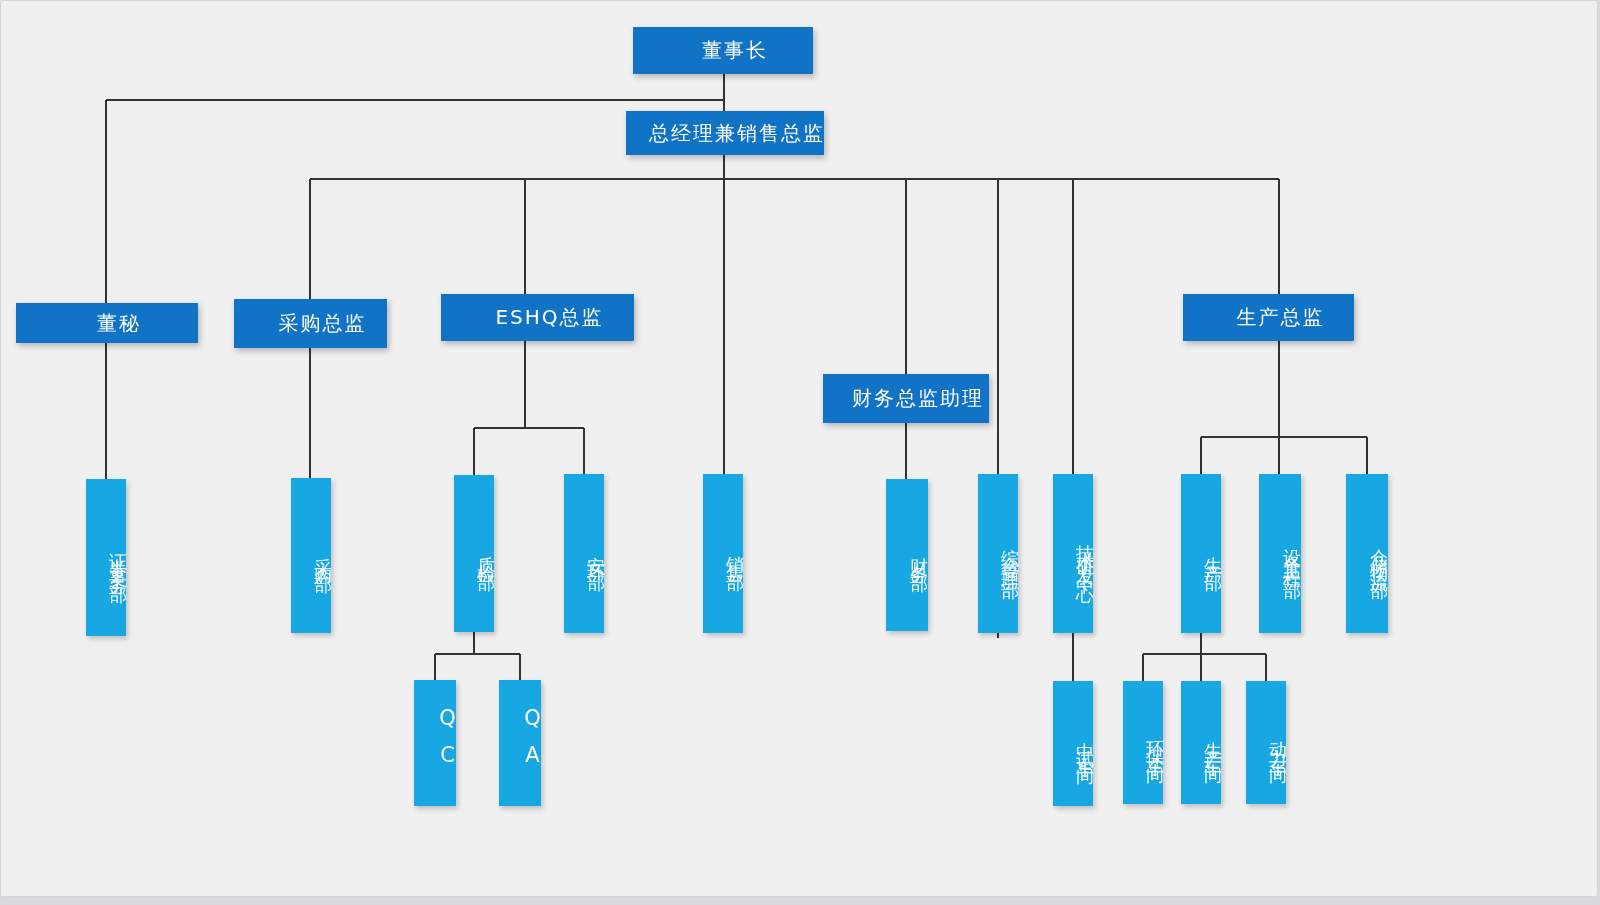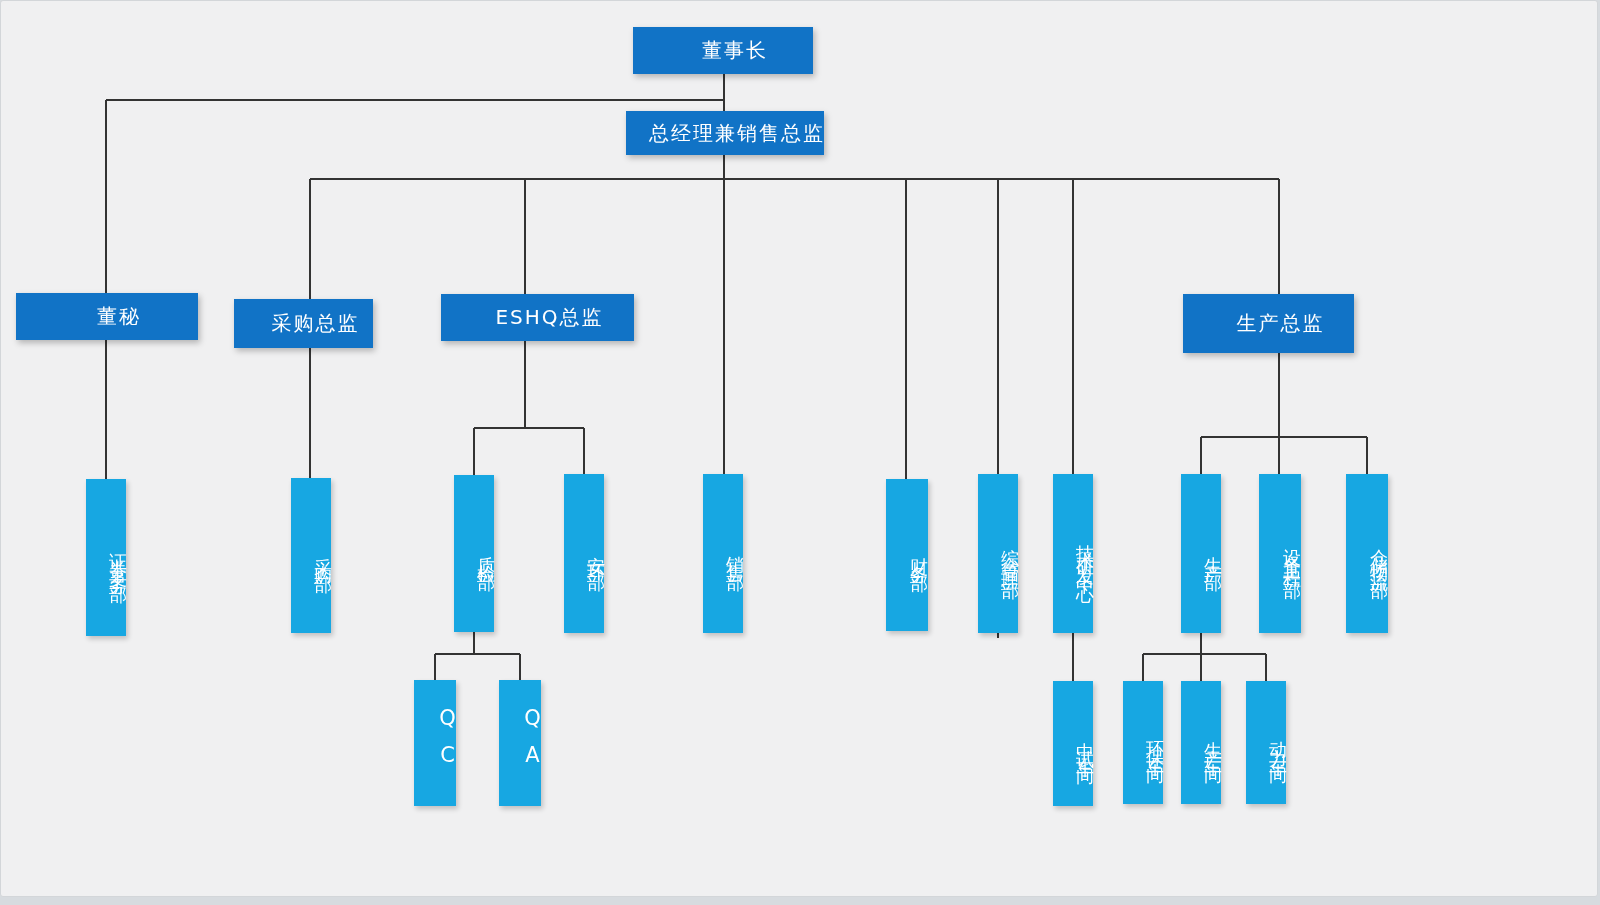--- a/index.html
+++ b/index.html
@@ -71,28 +71,29 @@
     <line x1="1200" y1="436" x2="1200" y2="684"></line>
     <line x1="1366" y1="436" x2="1366" y2="478"></line>
     <line x1="1142" y1="653" x2="1142" y2="684"></line>
     <line x1="1265" y1="653" x2="1265" y2="684"></line>
   </svg>
 
   <div class="node h" style="left:632px;top:26px;width:180px;height:47px">董事长</div>
 
   <div class="node h" style="left:625px;top:110px;width:198px;height:44px">总经理兼销售总监</div>
 
-  <div class="node h" style="left:15px;top:292px;width:182px;height:47px">董秘</div>
+  <div class="node h" style="left:15px;top:302px;width:182px;height:40px">董秘</div>
 
-  <div class="node h" style="left:233px;top:298px;width:139px;height:49px">采购总监</div>
+  <div class="node h" style="left:233px;top:298px;width:153px;height:49px">采购总监</div>
 
   <div class="node h" style="left:440px;top:293px;width:193px;height:47px">ESHQ总监</div>
 
+  <div class="node h" style="left:822px;top:373px;width:166px;height:49px">财务总监助理</div>
 
-  <div class="node h" style="left:1182px;top:293px;width:171px;height:59px">生产总监</div>
+  <div class="node h" style="left:1182px;top:293px;width:171px;height:47px">生产总监</div>
 
   <div class="node v" style="left:85px;top:478px;width:40px;height:157px">
     <span class="vt">证券事务部</span>
   </div>
 
   <div class="node v" style="left:290px;top:477px;width:40px;height:155px">
     <span class="vt">采购部</span>
   </div>
 
   <div class="node v" style="left:453px;top:474px;width:40px;height:157px">

